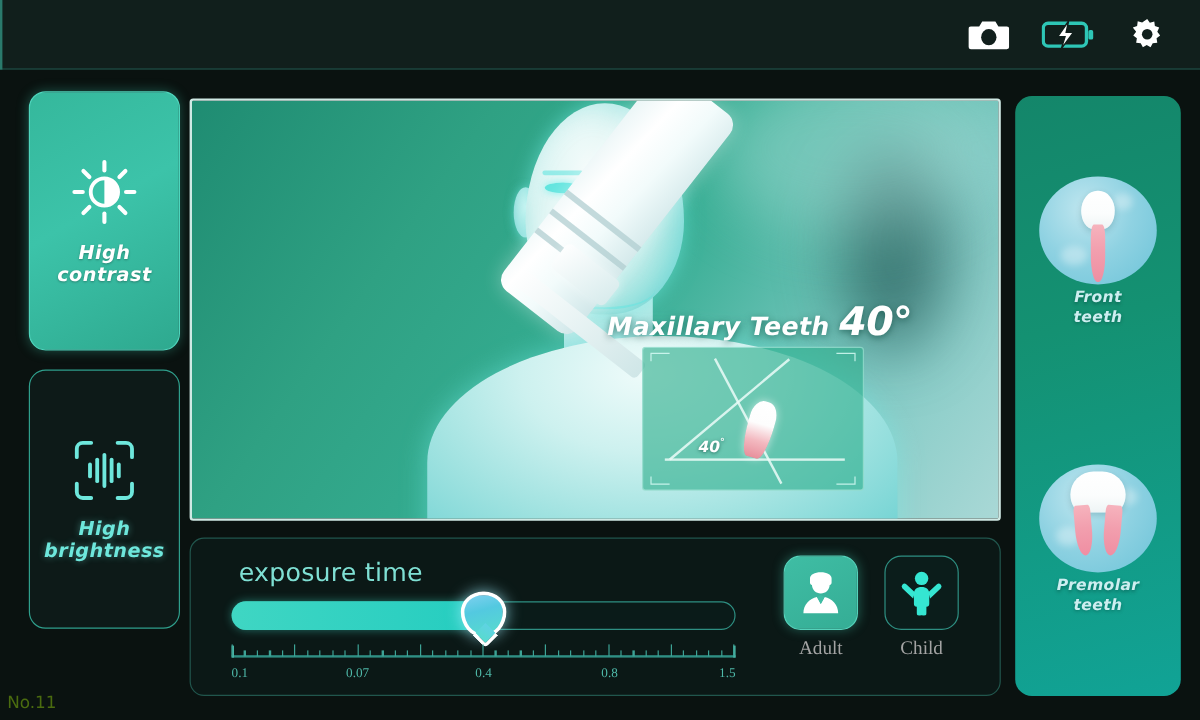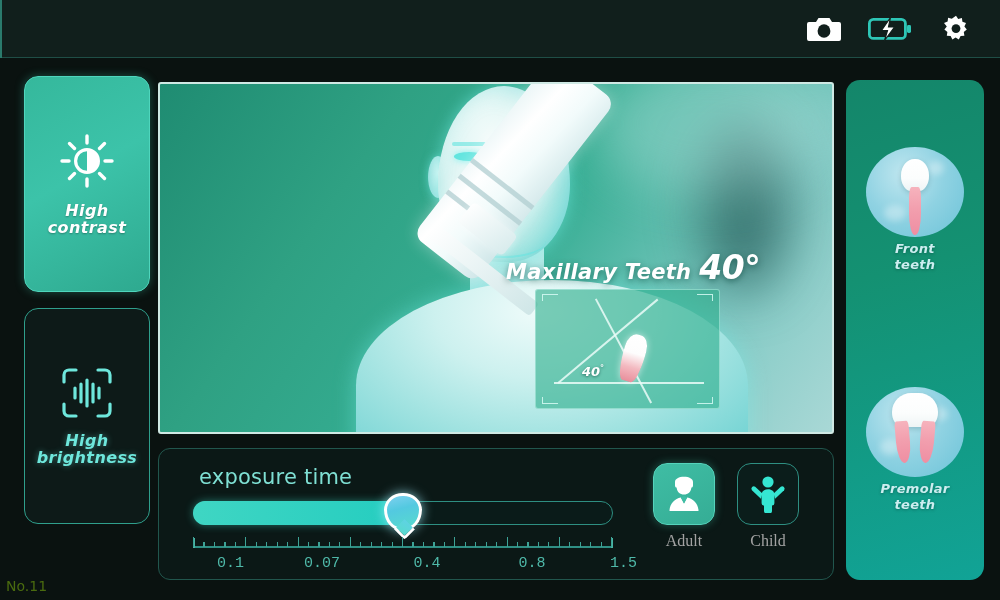--- a/index.html
+++ b/index.html
@@ -267,23 +267,22 @@
   }
   #ruler .end {
     position:absolute; top: 1px; width: 1.5px; height: 10px; background: #49b3a4;
   }
   #ruler .tick {
     position: absolute; bottom: 6px; width: 1.2px; background: #3da396;
   }
   #ruler-labels { position: absolute; left: 34px; top: 106px; width: 420px; height: 16px; }
   #ruler-labels span {
     position: absolute; transform: translateX(-50%);
-    color: #4fb9a9; font-size: 15px;
-    font-family: Liberation Mono, monospace;
-    margin-left: 24px;
+    color: #4fb9a9; font-size: 11px;
+    font-family: Liberation Serif, serif;
   }
 
   
   #patient-types {
     position: absolute; left: 494px; top: 14px;
     display: flex; gap: 22px;
   }
   .ptype { display: flex; flex-direction: column; align-items: center; gap: 7px; }
   .ptype-icon {
     width: 62px; height: 62px; border-radius: 14px;

